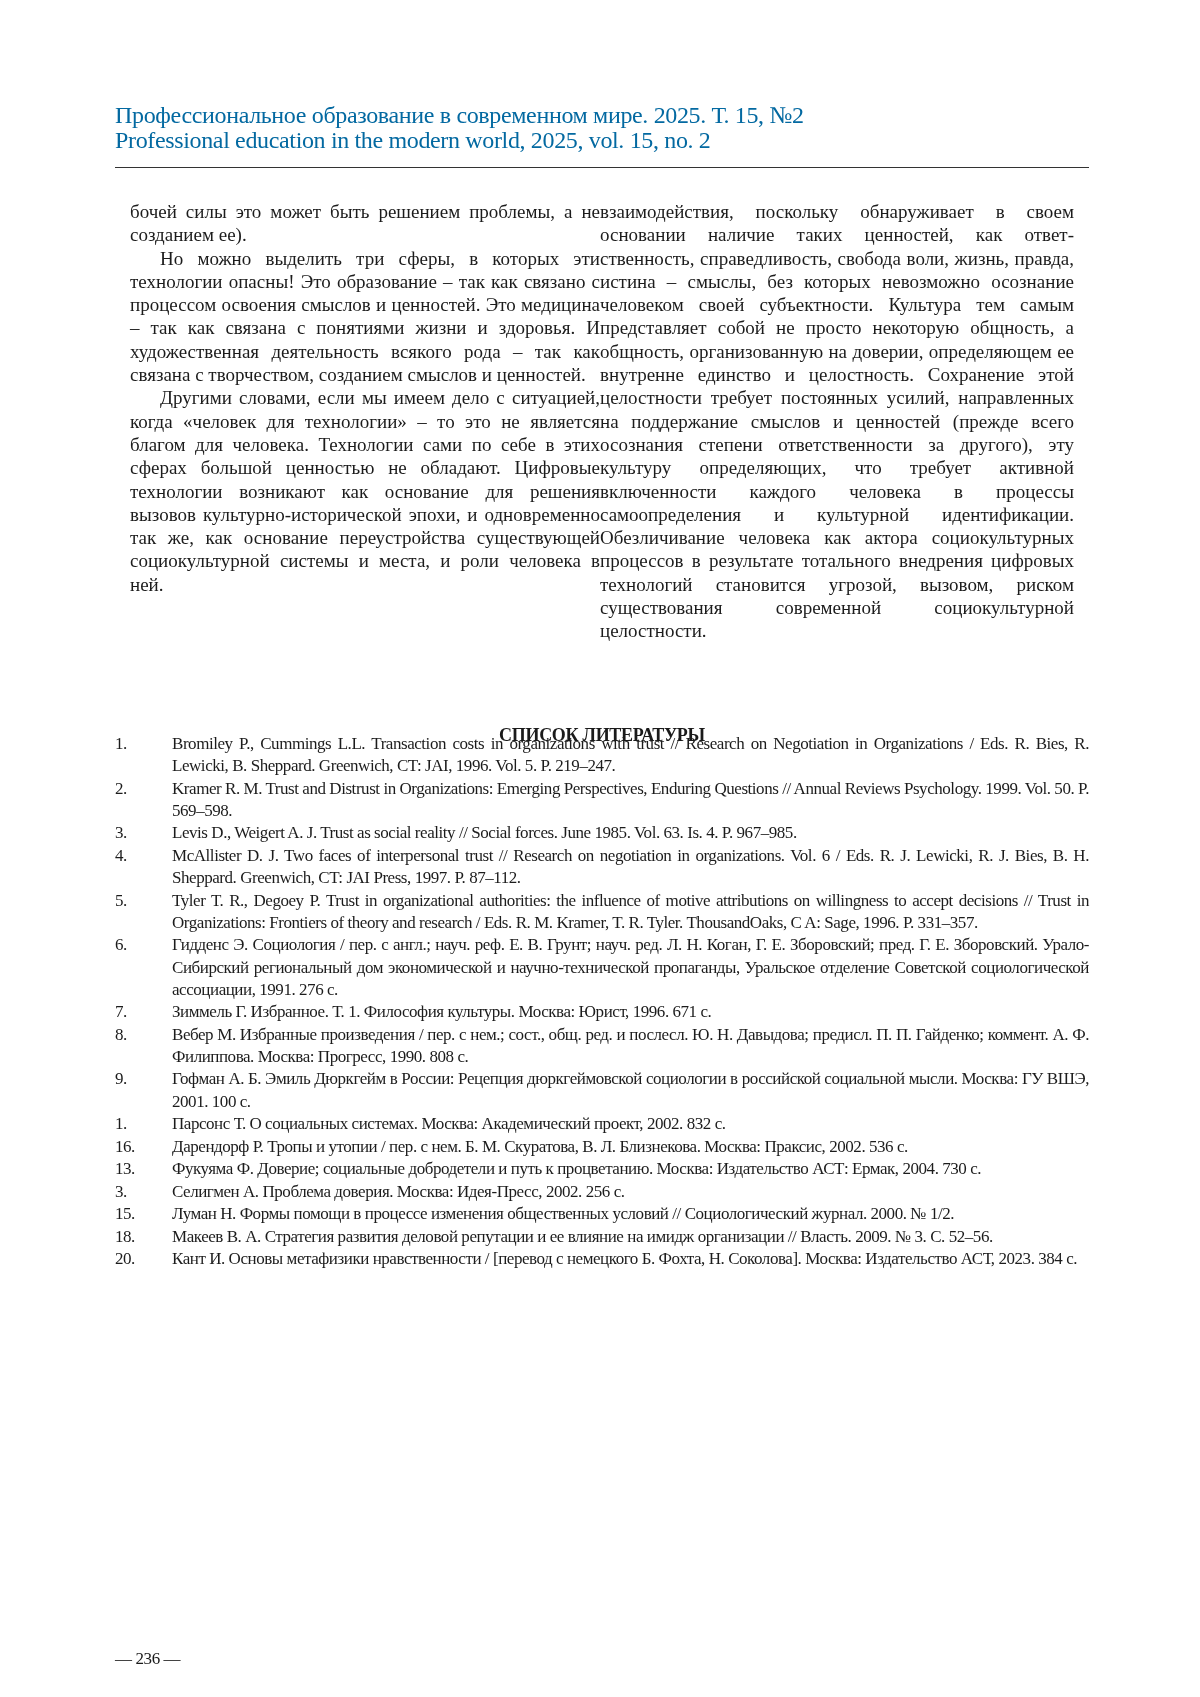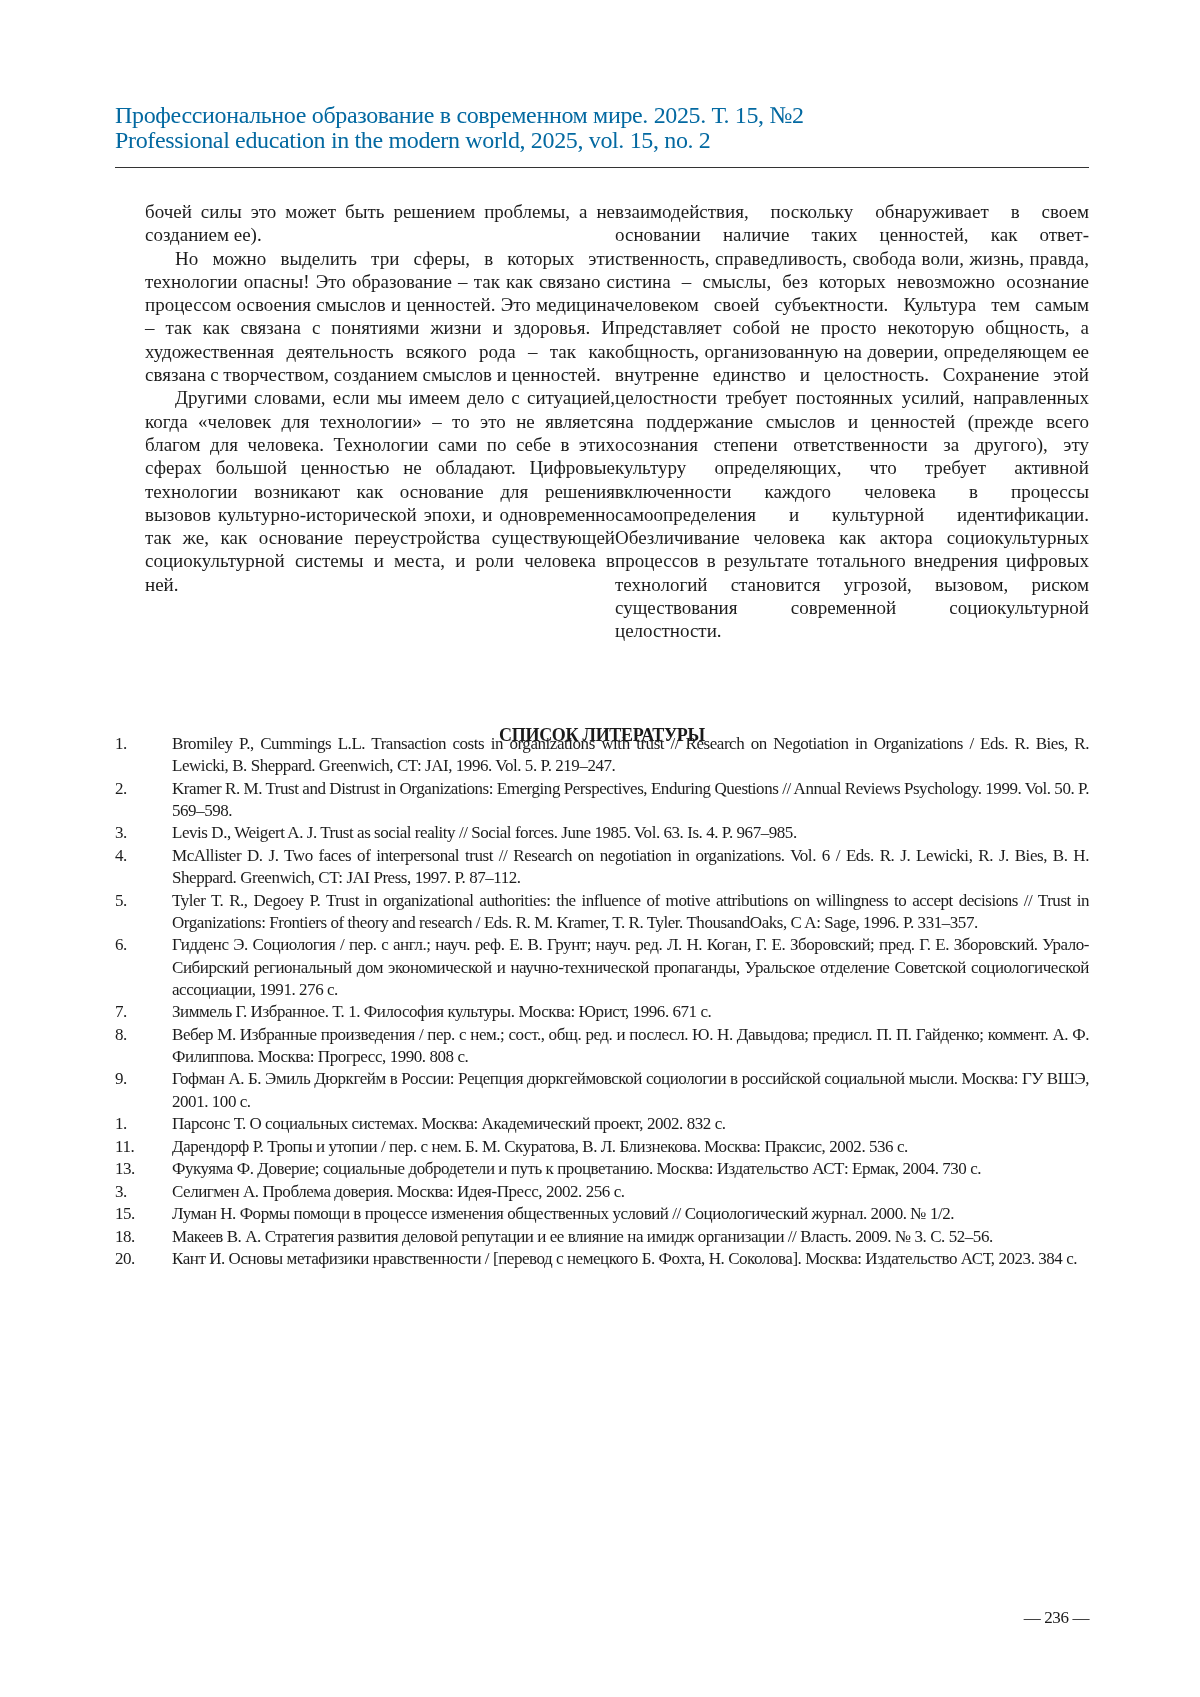--- a/index.html
+++ b/index.html
@@ -39,21 +39,21 @@
       width: 974px;
       height: 0;
       border-top: 1.6px solid #333;
     }
     .columns {
       position: absolute;
       top: 200px;
       left: 0;
       width: 974px;
       display: flex;
-      justify-content: flex-end;
+      justify-content: center;
     }
     .col {
       width: 470px;
       font-size: 19px;
       line-height: 23.3px;
       text-align: justify;
       hyphens: manual;
       color: #1c1c1c;
     }
     .col.right { width: 474px; }
@@ -96,24 +96,24 @@
       flex: 0 0 57px;
       width: 57px;
     }
     .refs .txt {
       flex: 1 1 auto;
       text-align: justify;
       text-align-last: left;
     }
     .page-number {
       position: absolute;
-      top: 1608px;
-      left: 0;
-      width: 974px;
-      text-align: right;
+      top: 1649px;
+      left: 0;
+      width: 974px;
+      text-align: left;
       font-size: 17px;
       letter-spacing: -0.4px;
     }
   </style>
 </head>
 <body>
 
 <div class="page">
 
   <header class="running-head">
@@ -171,21 +171,21 @@
       </li>
     <li>
         <span class="num">9.</span>
         <span class="txt">Гофман А. Б. Эмиль Дюркгейм в России: Рецепция дюркгеймовской социологии в российской социальной мысли. Москва: ГУ ВШЭ, 2001. 100 с.</span>
       </li>
     <li>
         <span class="num">1.</span>
         <span class="txt">Парсонс Т. О социальных системах. Москва: Академический проект, 2002. 832 с.</span>
       </li>
     <li>
-        <span class="num">11.</span>
+        <span class="num">16.</span>
         <span class="txt">Дарендорф Р. Тропы и утопии / пер. с нем. Б. М. Скуратова, В. Л. Близнекова. Москва: Праксис, 2002. 536 с.</span>
       </li>
     <li>
         <span class="num">13.</span>
         <span class="txt">Фукуяма Ф. Доверие; социальные добродетели и путь к процветанию. Москва: Издательство АСТ: Ермак, 2004. 730 с.</span>
       </li>
     <li>
         <span class="num">3.</span>
         <span class="txt">Селигмен А. Проблема доверия. Москва: Идея-Пресс, 2002. 256 с.</span>
       </li>

